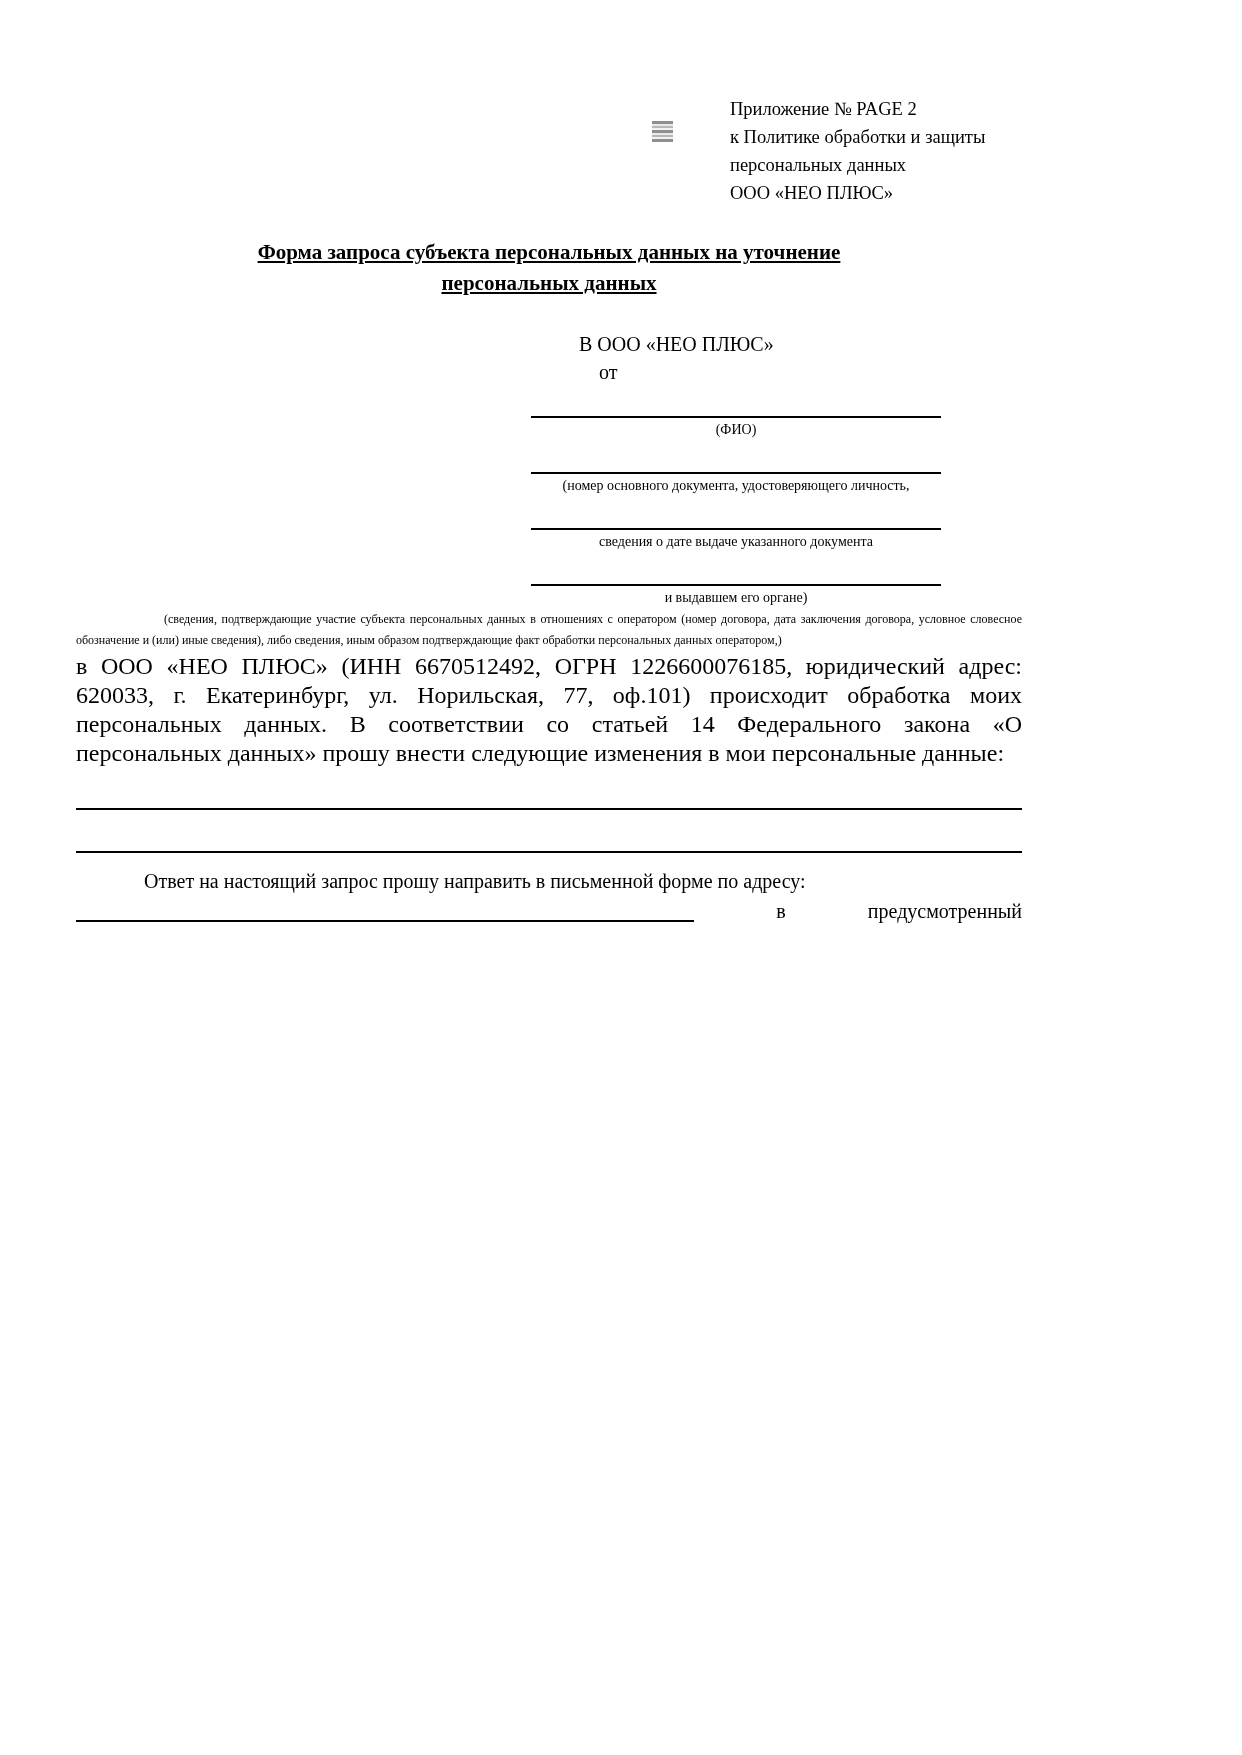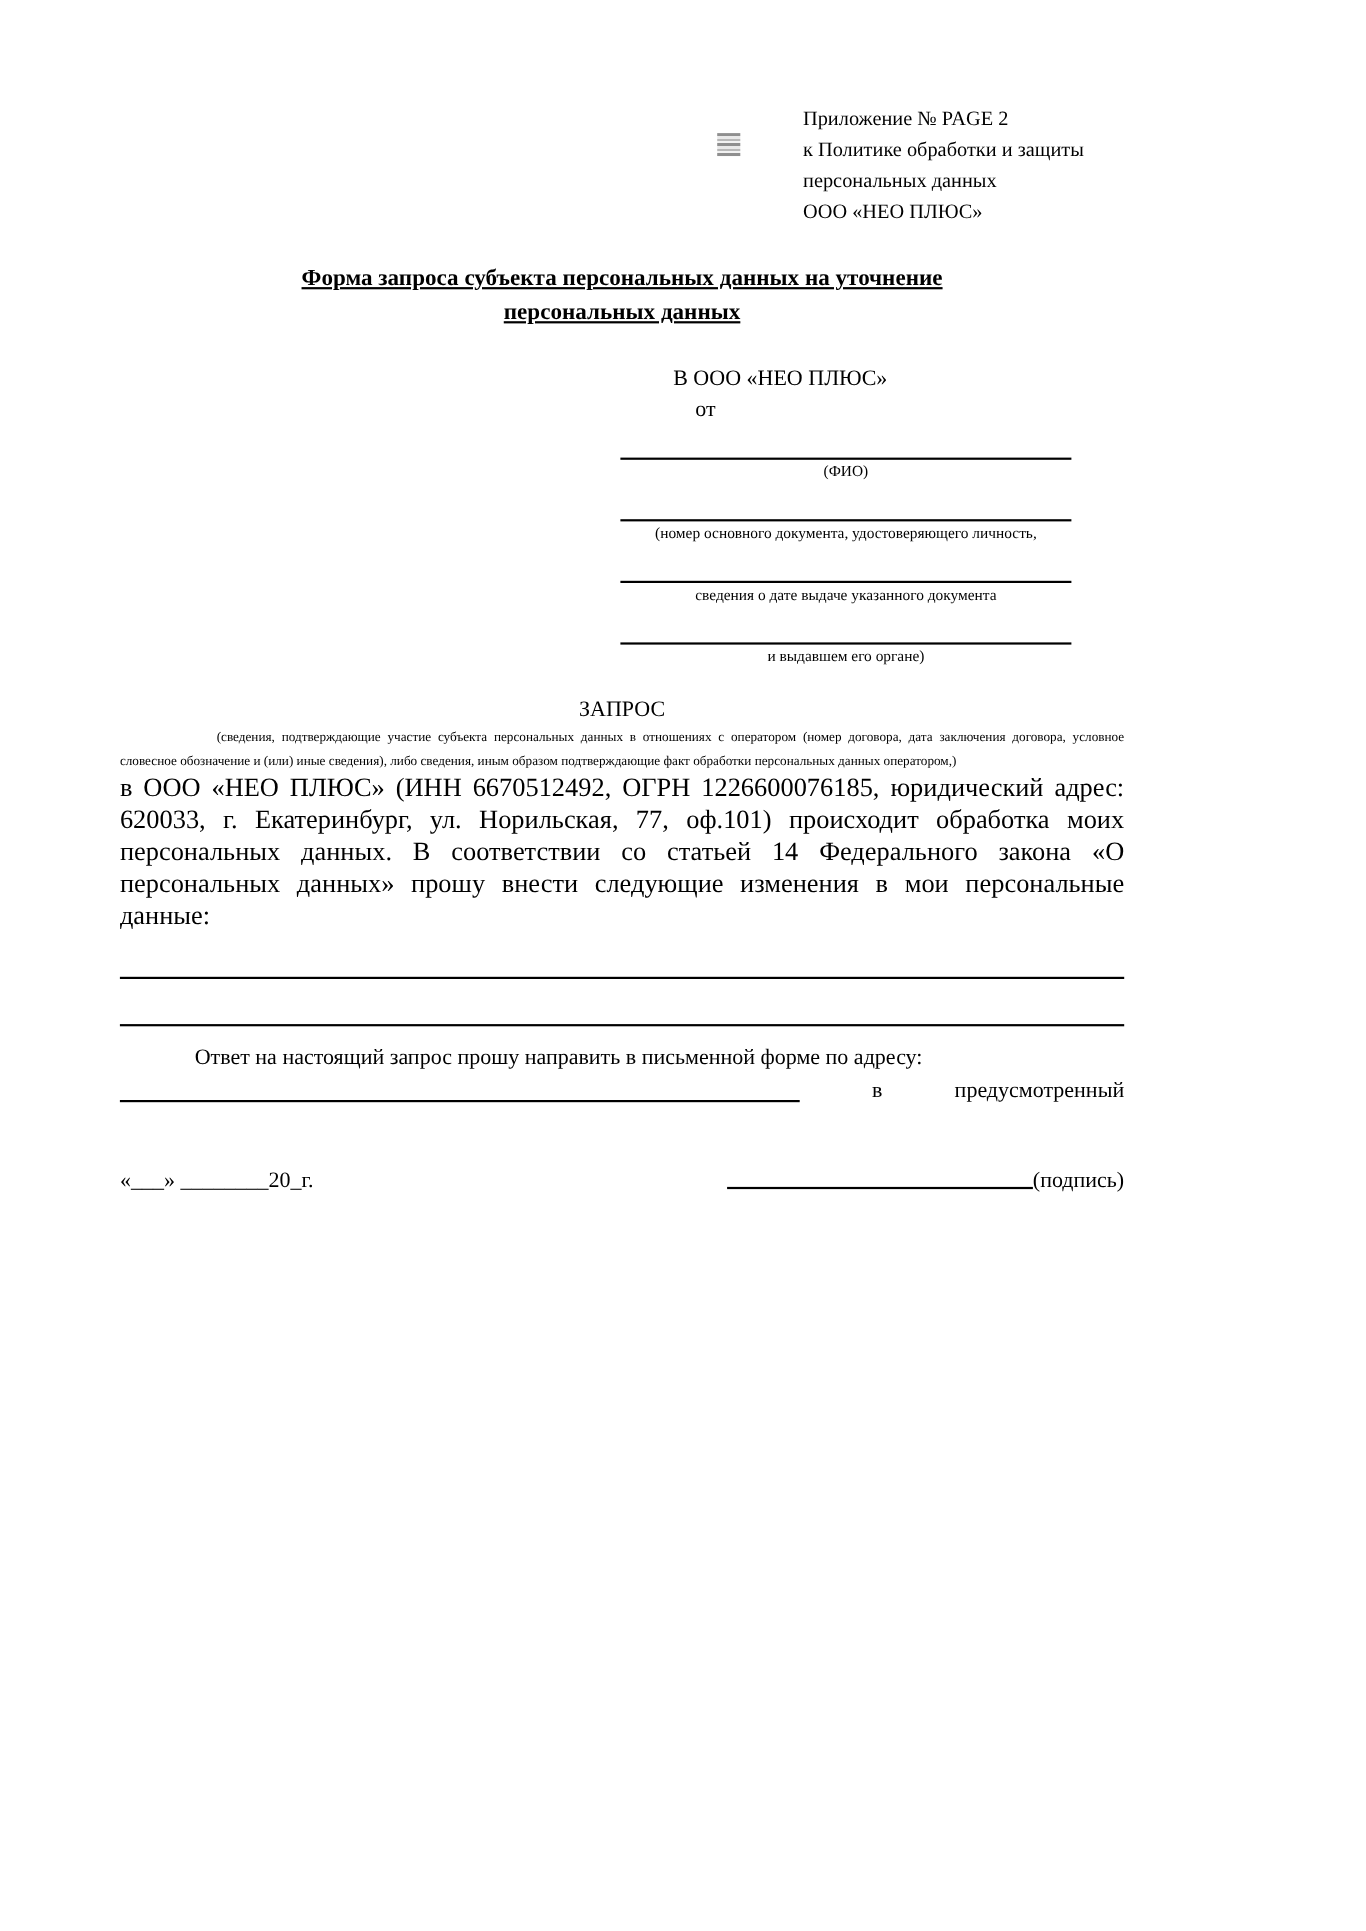--- a/index.html
+++ b/index.html
@@ -3,21 +3,21 @@
 <meta charset="utf-8">
 <style>
   html,body { margin:0; padding:0; background:#ffffff; }
   .page {
     position:relative;
     width:1242px; height:1755px;
     background:#ffffff;
     color:#000;
     font-family:"Liberation Serif", serif;
     box-sizing:border-box;
-    padding:95px 220px 0 109px;
+    padding:95px 220px 0 76px;
     overflow:hidden;
   }
   
   .header { display:flex; justify-content:flex-end; }
   .header-block { width:292px; font-size:18.5px; line-height:28px; }
   .anchor-icon {
     position:absolute; left:652px; top:121px; width:21px; height:21px;
     background:repeating-linear-gradient(to bottom,
       #8f8f8f 0 3px, #e9e9e9 3px 5px, #b8b8b8 5px 7px, #f2f2f2 7px 9px);
   }
@@ -92,40 +92,32 @@
     <div class="field">
       <div class="blank"></div>
       <div class="caption">сведения о дате выдаче указанного документа</div>
     </div>
     <div class="field">
       <div class="blank"></div>
       <div class="caption">и выдавшем его органе)</div>
     </div>
   </div>
 
-  <div class="req-heading">ЗАПРОС</div>
 
 
   <div class="footnote">(сведения, подтверждающие участие субъекта персональных данных в отношениях с оператором (номер договора, дата заключения договора, условное словесное обозначение и (или) иные сведения), либо сведения, иным образом подтверждающие факт обработки персональных данных оператором,)</div>
 
   <div class="body-par">в ООО «НЕО ПЛЮС» (ИНН 6670512492, ОГРН 1226600076185, юридический адрес: 620033, г. Екатеринбург, ул. Норильская, 77, оф.101) происходит обработка моих персональных данных. В соответствии со статьей 14 Федерального закона «О персональных данных» прошу внести следующие изменения в мои персональные данные:</div>
 
   <div class="rule r1"></div>
   <div class="rule r2"></div>
 
   <div class="resp-1">Ответ на настоящий запрос прошу направить в письменной форме по адресу:</div>
 
   <div class="resp-2">
     <span class="fill"></span>
     <span class="w1">в</span>
     <span class="w2">предусмотренный</span>
   </div>
 
 
-  <div class="footer-row">
-    <span>«___» ________20_г.</span>
-    <span class="sig-group">
-      <span class="sig-line"></span>
-      <span>(подпись)</span>
-    </span>
-  </div>
 
 </div>
 
 </body></html>

